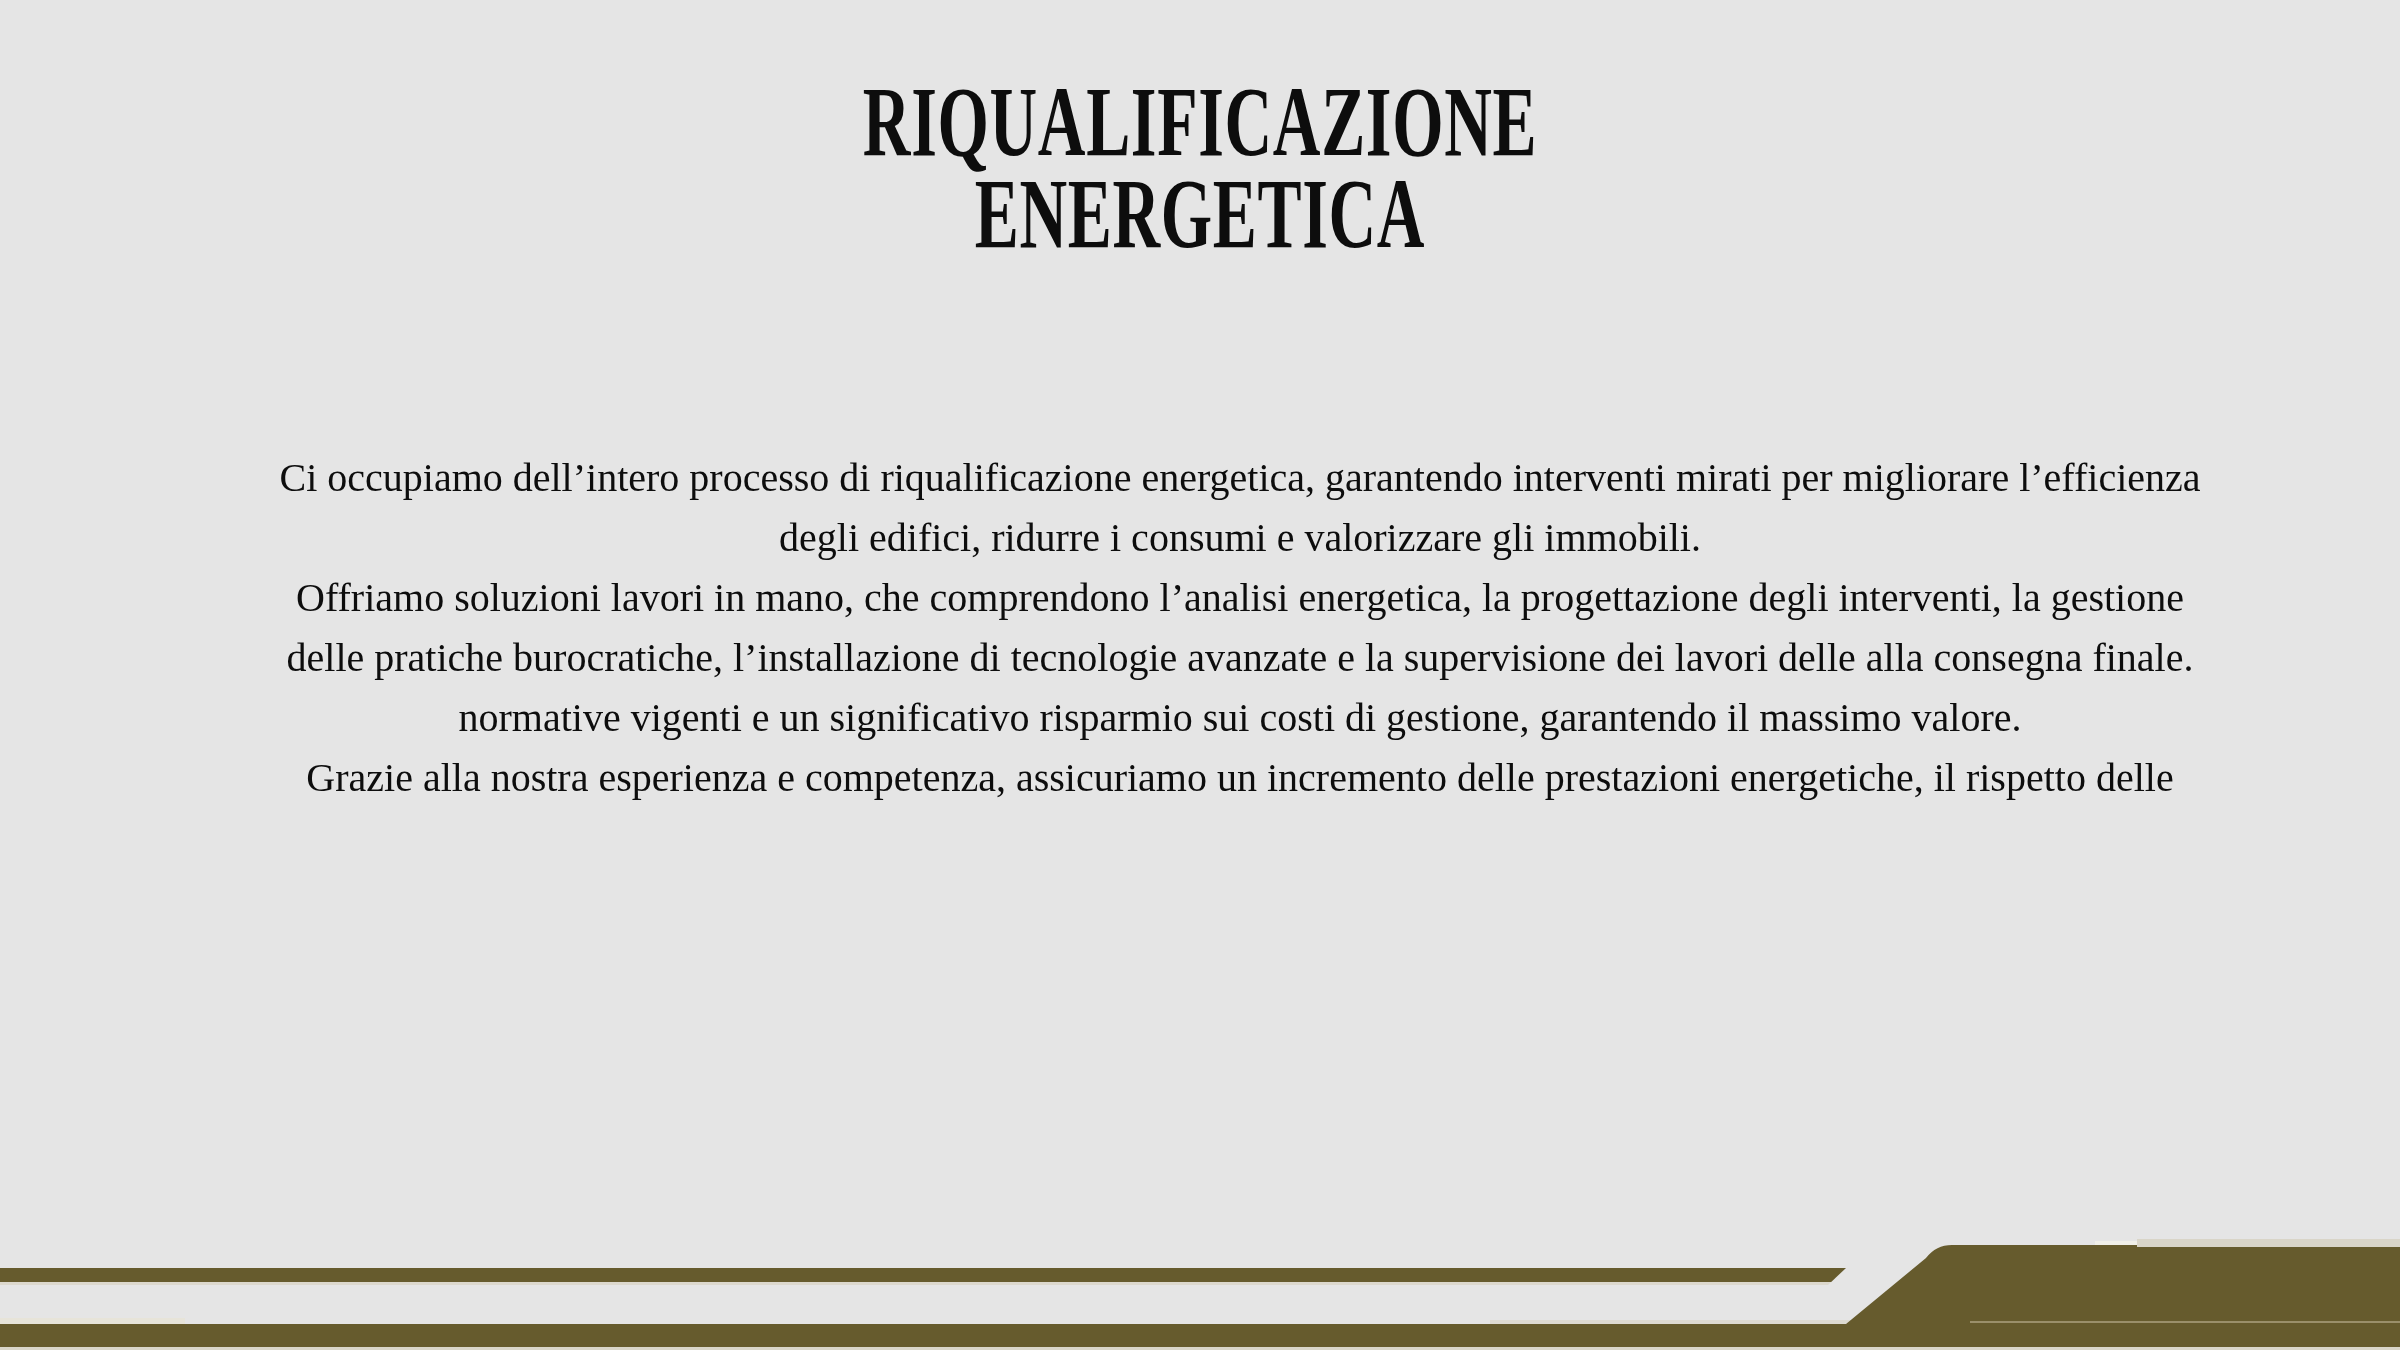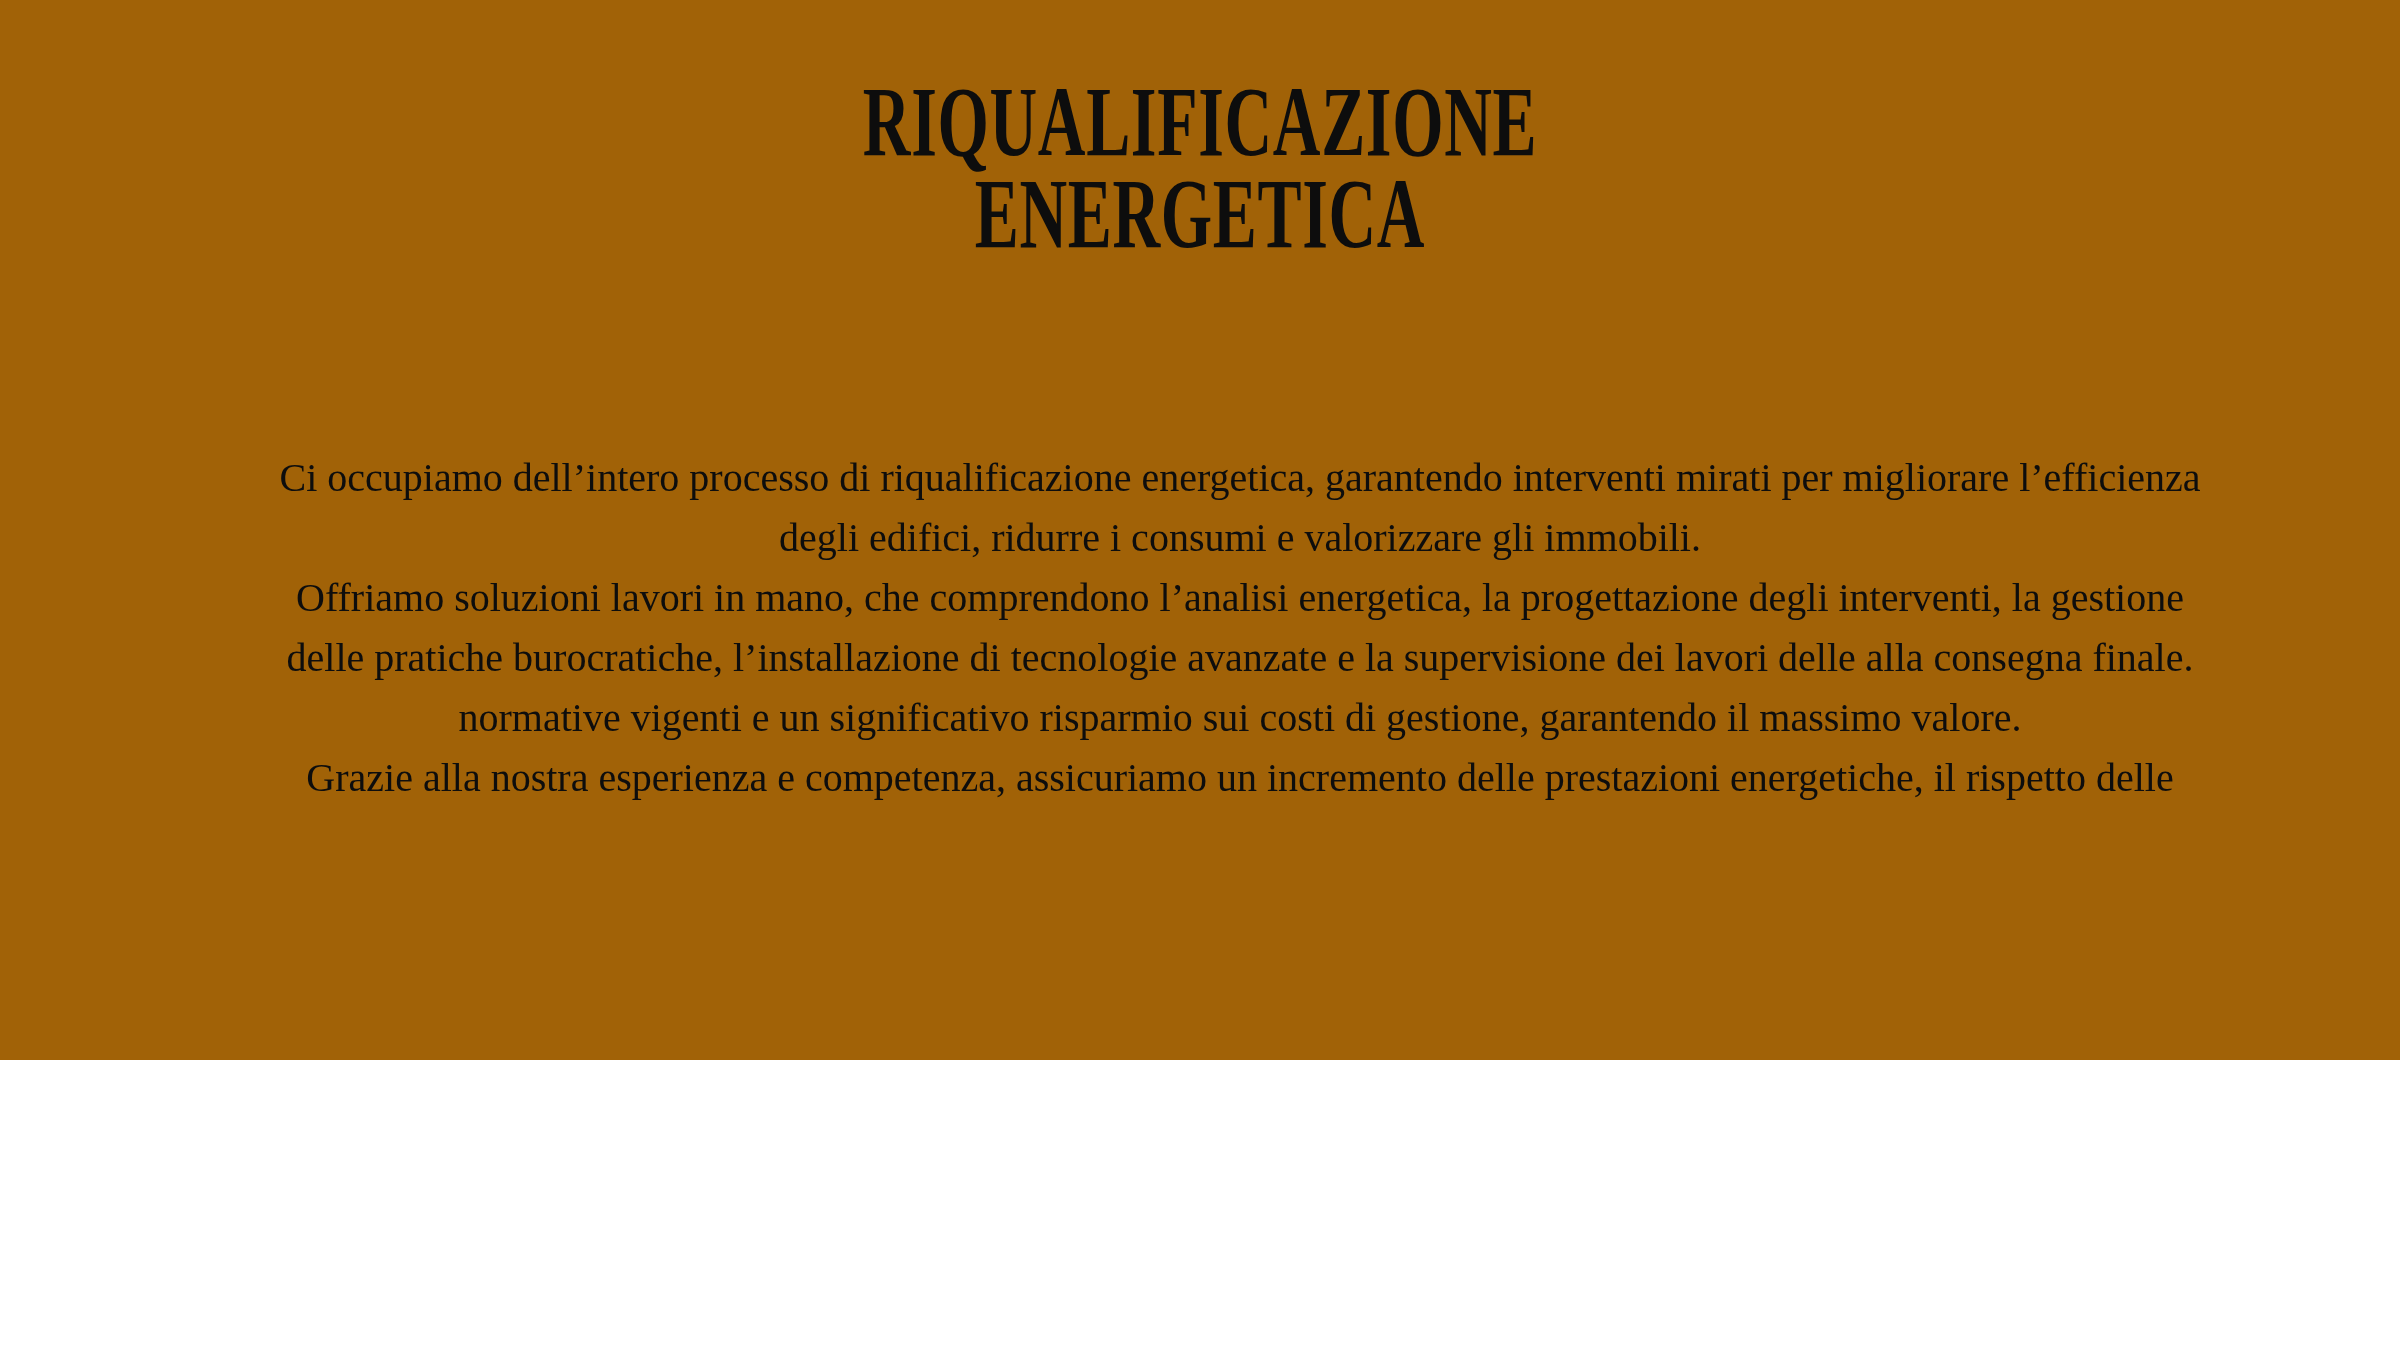--- a/index.html
+++ b/index.html
@@ -1,22 +1,22 @@
 <!DOCTYPE html>
 <html><head>
 <meta charset="utf-8">
 <style>
   html, body { margin: 0; padding: 0; }
   body { width: 2400px; height: 1350px; background: #ffffff; }
 
   .slide {
     position: relative;
     width: 2400px;
-    height: 1060px;
-    background: #a16207;
+    height: 1350px;
+    background: #e5e5e5;
     overflow: hidden;
     font-family: "Liberation Serif", "DejaVu Serif", serif;
     color: #0d0d0d;
   }
 
   
   .title-block {
     position: absolute;
     top: 76px;
     left: 0;

